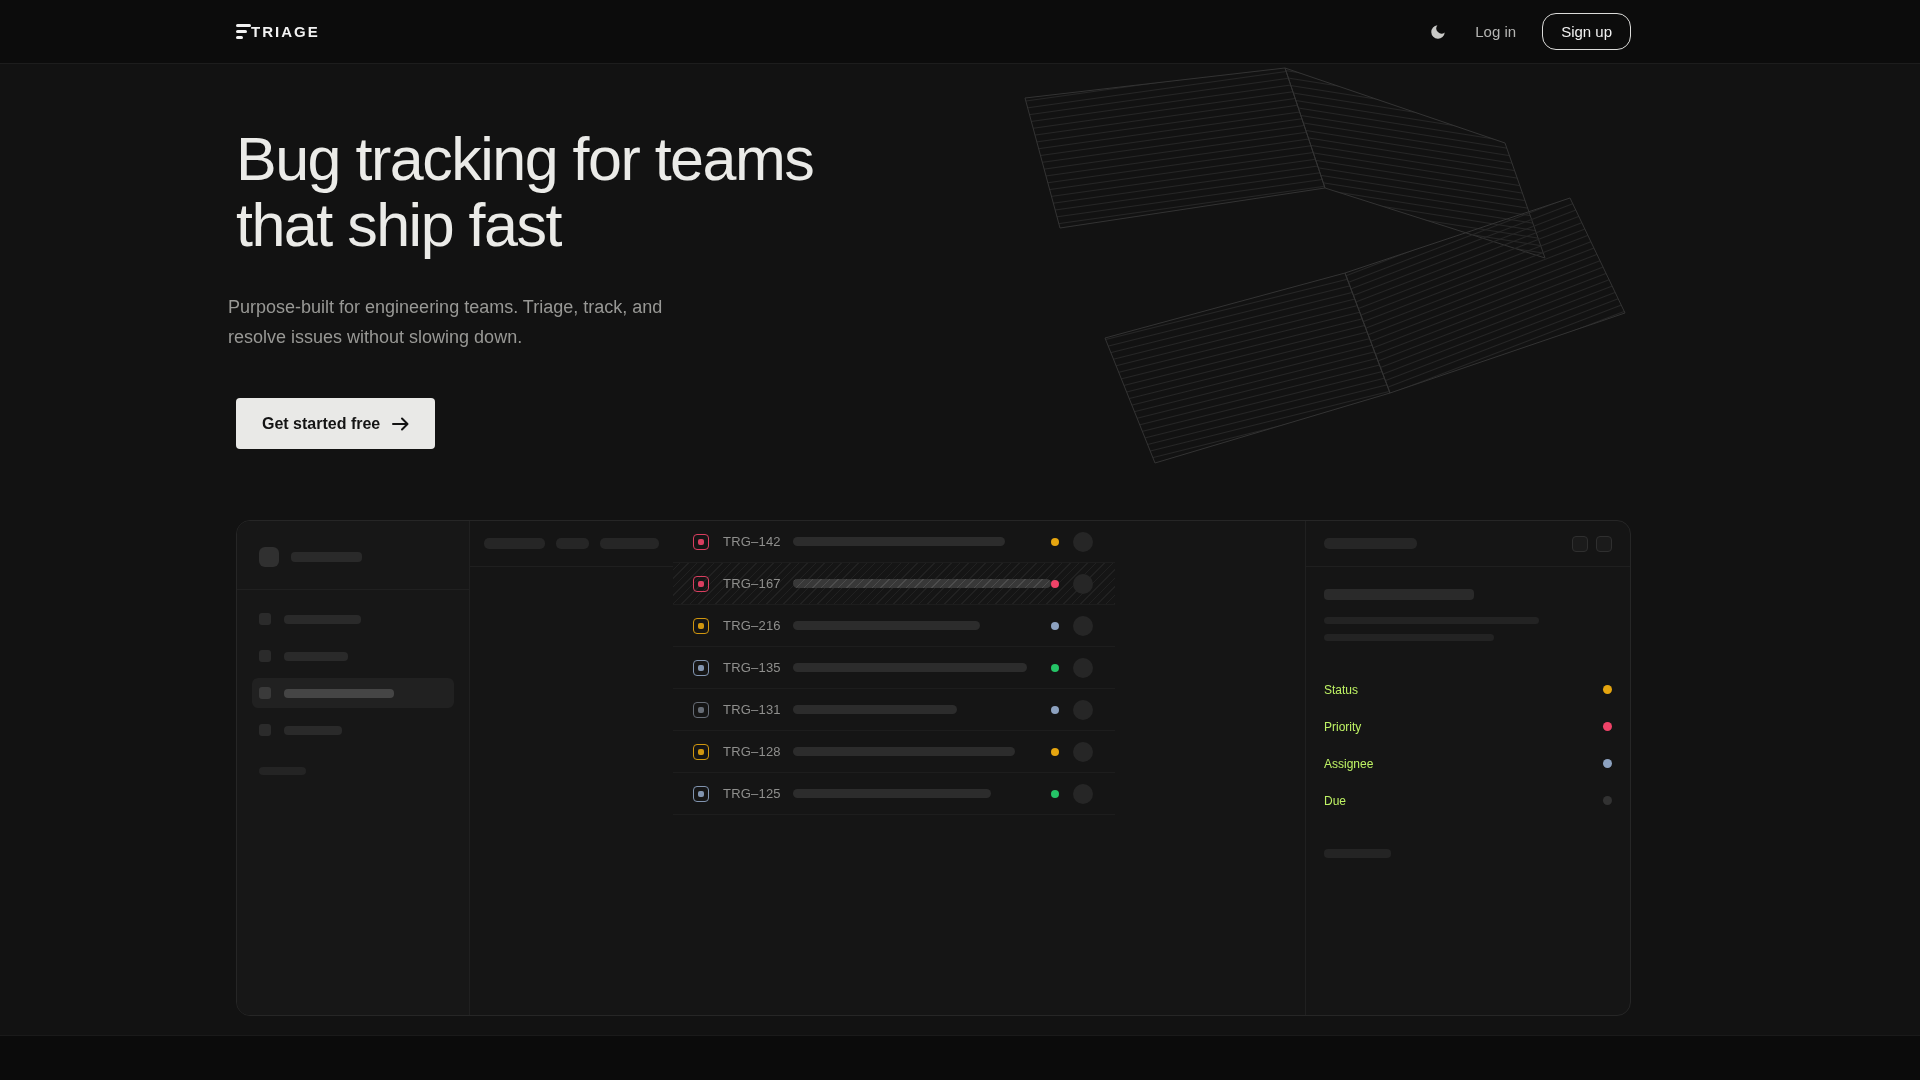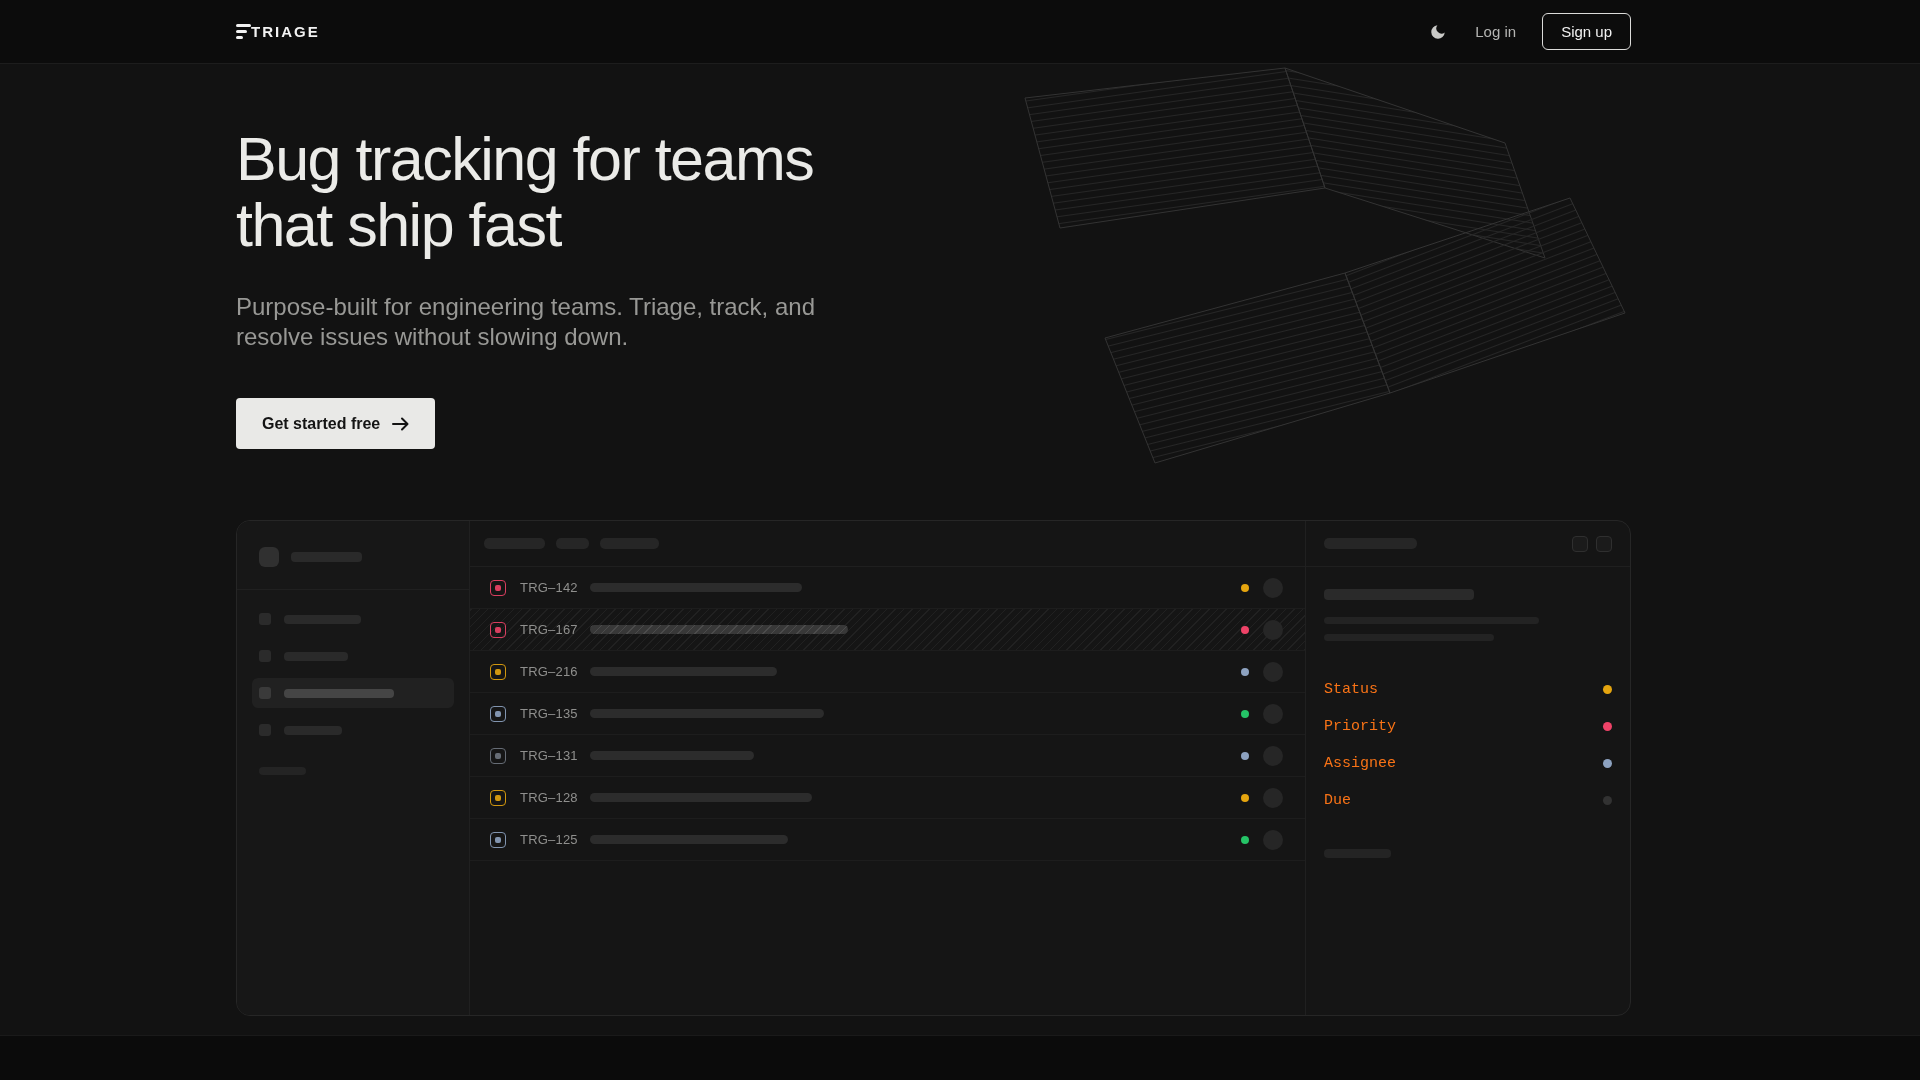--- a/index.html
+++ b/index.html
@@ -26,38 +26,38 @@
   .logo-icon i { display: block; height: 3px; border-radius: 2px; background: #f2f2f2; }
   .logo-icon i:nth-child(1) { width: 15px; }
   .logo-icon i:nth-child(2) { width: 11px; }
   .logo-icon i:nth-child(3) { width: 7px; }
   .brand-name { font-size: 15px; font-weight: 700; letter-spacing: 2px; color: #f2f2f2; }
   .nav-right { display: flex; align-items: center; gap: 26px; }
   .moon-btn { width: 22px; height: 22px; display: flex; align-items: center; justify-content: center; cursor: pointer; }
   .login-link { font-size: 15px; color: #b5b5b3; cursor: pointer; }
   .signup-btn {
     font-size: 15px; color: #f2f2f2; background: transparent;
-    border: 1px solid #dcdcda; border-radius: 6px;
+    border: 1px solid #dcdcda; border-radius: 14px;
     padding: 9px 18px; cursor: pointer; font-family: inherit;
   }
 
   
   .wire {
     position: absolute; left: 1005px; top: 58px; z-index: 1;
   }
 
   
   .hero-title {
     position: absolute; left: 236px; top: 126px; z-index: 2;
     font-size: 61px; font-weight: 500; letter-spacing: -1.5px;
     line-height: 66px; color: #ebebe8;
   }
   .hero-sub {
-    position: absolute; left: 236px; top: 292px; z-index: 2;
-    font-size: 24px; line-height: 30px; color: #989895;
+    position: absolute; left: 228px; top: 292px; z-index: 2;
+    font-size: 18px; line-height: 30px; color: #989895;
   }
   .cta-btn {
     position: absolute; left: 236px; top: 398px; z-index: 2;
     height: 51px; padding: 0 26px;
     display: inline-flex; align-items: center; gap: 12px;
     background: #e9e9e7; color: #141414;
     border: none; border-radius: 4px;
     font-family: inherit; font-size: 16px; font-weight: 600;
     cursor: pointer;
   }
@@ -81,21 +81,21 @@
   .side-item { display: flex; align-items: center; gap: 13px; height: 30px; padding: 0 7px; margin-bottom: 7px; border-radius: 6px; cursor: pointer; }
   .side-item .sq { width: 12px; height: 12px; border-radius: 3px; background: #2b2b2b; flex: none; }
   .side-item.active { background: #212121; }
   .side-item.active .sq { background: #3a3a3a; }
   .side-item.active .skel { background: #454545; }
   .section-label { margin: 22px 0 0 22px; }
   .side-dots { margin: 22px 0 0 26px; }
   .side-dot { width: 8px; height: 8px; border-radius: 50%; background: #272727; margin-bottom: 29px; }
 
   
-  .m-list { flex: 1; display: flex; flex-direction: column; }
+  .m-list { flex: 1; display: flex; }
   .m-header {
     height: 46px; flex: none; border-bottom: 1px solid #1f1f1f;
     display: flex; align-items: center; gap: 11px; padding: 0 14px;
   }
   .m-header .skel { background: #262626; height: 11px; border-radius: 5px; }
   .issue-row {
     height: 42px; display: flex; align-items: center;
     padding: 0 22px 0 20px; border-bottom: 1px solid #1d1d1d;
     cursor: pointer;
   }
@@ -126,21 +126,21 @@
   }
   .d-header .skel { background: #262626; height: 11px; border-radius: 5px; }
   .d-header-actions { margin-left: auto; display: flex; gap: 8px; }
   .d-header-actions .hsq { width: 16px; height: 16px; border-radius: 4px; border: 1px solid #2f2f2f; background: #1b1b1b; cursor: pointer; }
   .d-body { padding: 22px 18px 0; }
   .d-title { width: 150px; height: 11px; }
   .d-line1 { width: 215px; height: 7px; background: #232323; margin-top: 17px; }
   .d-line2 { width: 170px; height: 7px; background: #232323; margin-top: 10px; }
   .d-fields { margin-top: 30px; }
   .field-row { height: 37px; display: flex; align-items: center; justify-content: space-between; }
-  .field-label { font-size: 15px; color: #f97316; font-family: Liberation Mono, monospace; }
+  .field-label { font-size: 12px; color: #bef264; }
   .field-dot { width: 9px; height: 9px; border-radius: 50%; }
   .d-small-bar { width: 67px; height: 9px; background: #242424; margin-top: 30px; }
   .d-circle { width: 24px; height: 24px; border-radius: 50%; background: #232323; }
   .d-circle.c1 { margin-top: 22px; }
   .d-circle.c2 { margin-top: 15px; }
 
   
   .footer {
     position: absolute; left: 0; right: 0; bottom: 0; height: 45px;
     background: #0b0b0b; border-top: 1px solid #1a1a1a; z-index: 4;

